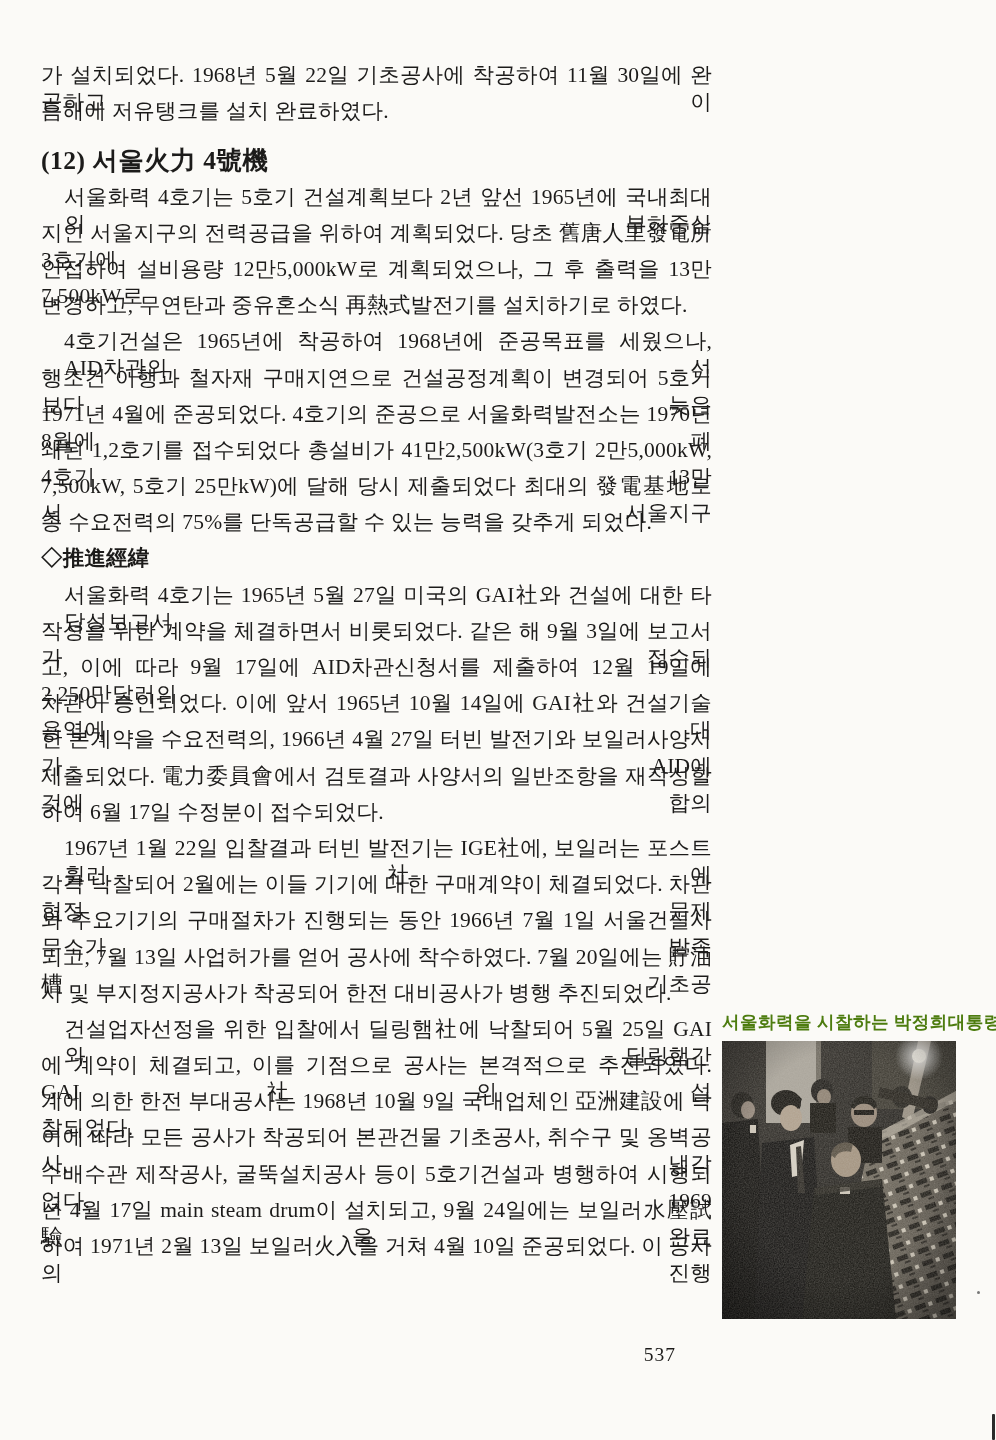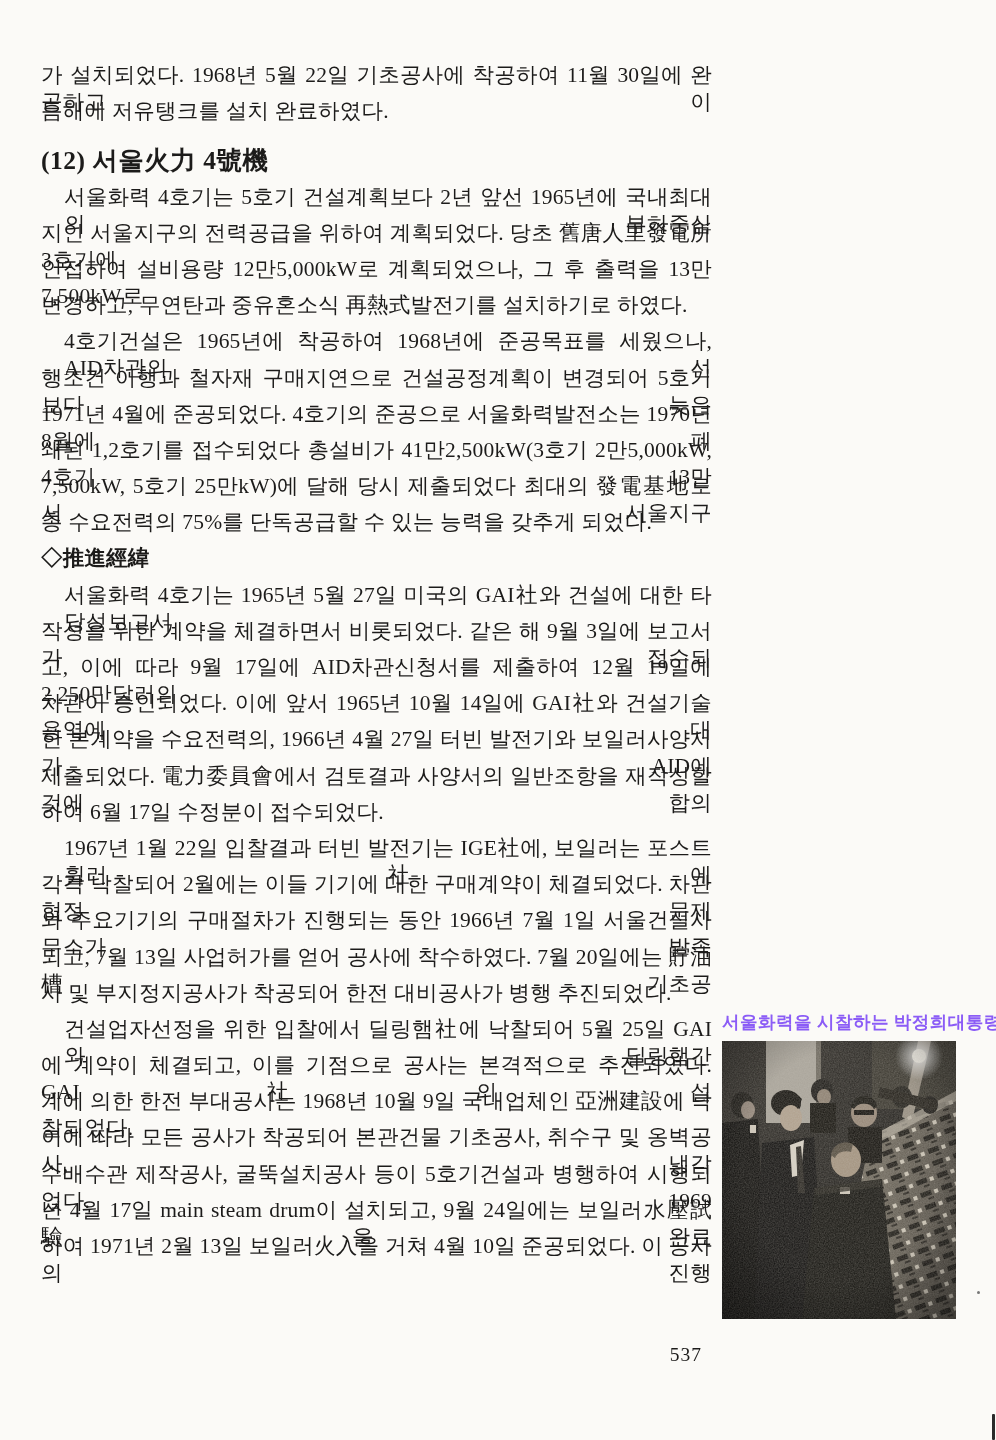--- a/index.html
+++ b/index.html
@@ -39,27 +39,27 @@
   .line.h2{
     font-weight:bold;
     text-align-last:left;white-space:normal;
   }
   .photo-figure{
     position:absolute;left:722px;top:1010px;width:234px;
   }
   .photo-caption{
     font-size:17.5px;font-weight:bold;
     letter-spacing:0.5px;
-    color:#8b5cf6;
+    color:#4d7c0f;
     margin:0 0 7px 0;
     white-space:nowrap;
   }
   .photo-svg{display:block;width:234px;height:278px;}
   .page-number{
-    position:absolute;left:632px;top:1344px;width:70px;
+    position:absolute;left:606px;top:1344px;width:70px;
     font-size:19.5px;text-align:right;letter-spacing:1px;
   }
   .scan-dot{
     position:absolute;left:977px;top:1291px;width:3px;height:3px;
     background:#777;border-radius:50%;
   }
   .scan-edge{
     position:absolute;left:992px;top:1414px;width:3px;height:26px;
     background:#2a2a2a;border-radius:1px;
   }

